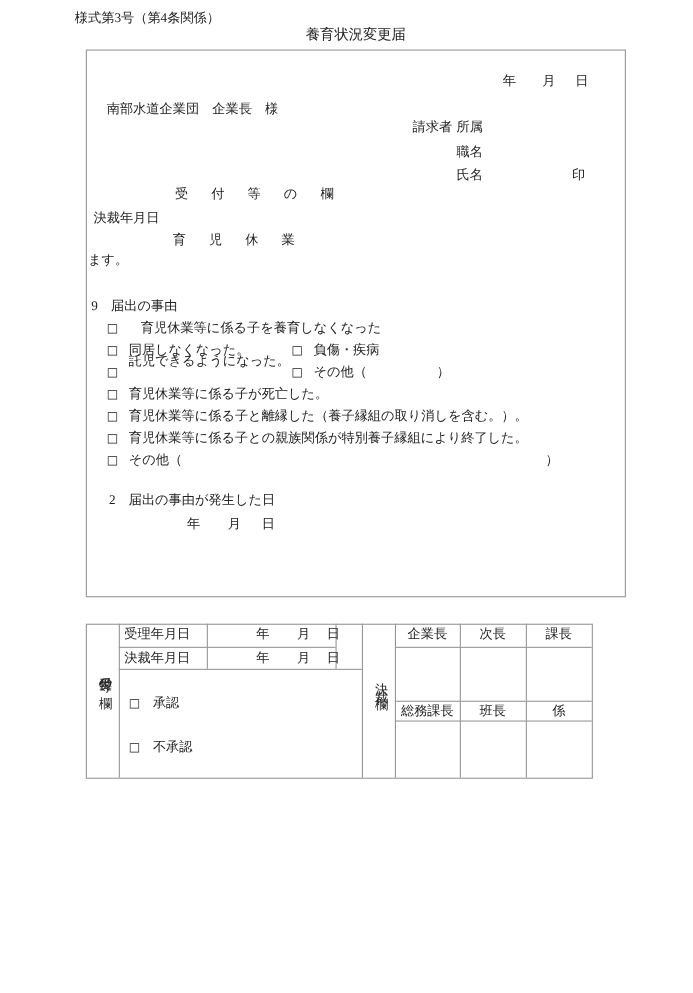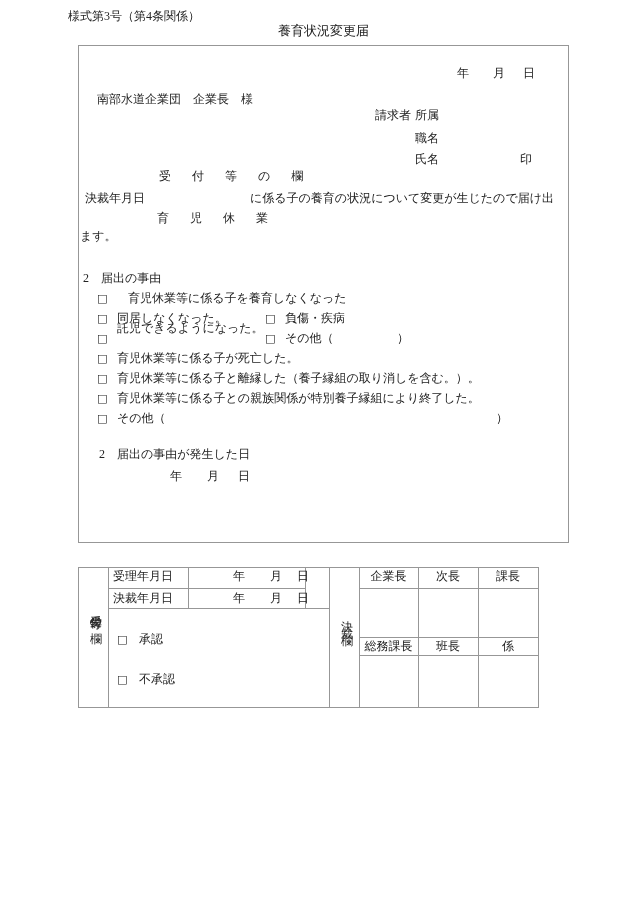--- a/index.html
+++ b/index.html
@@ -56,25 +56,24 @@
   <div class="t" style="left:97px;top:93px">南部水道企業団　企業長　様</div>
 
   <div class="t" style="left:375px;top:109px">請求者</div>
   <div class="t" style="left:415px;top:109px">所属</div>
   <div class="t" style="left:415px;top:132px">職名</div>
   <div class="t" style="left:415px;top:153px">氏名</div>
   <div class="t" style="left:520px;top:153px">印</div>
 
   <div class="t spaced" style="left:159px;top:170px">受付等の欄</div>
   <div class="t" style="left:85px;top:192px">決裁年月日</div>
-  <div class="t" style="left:250px;top:192px">に係る子の養育の状況について変更が生じたので届け出</div>
   <div class="t spaced" style="left:157px;top:212px">育児休業</div>
   <div class="t" style="left:80px;top:230px">ます。</div>
 
-  <div class="t" style="left:83px;top:272px">2　届出の事由</div>
+  <div class="t" style="left:83px;top:272px">9　届出の事由</div>
 
   <div>
     <span class="t cbx" style="left:97px;top:292px">□</span>
     <span class="t" style="left:128px;top:292px">育児休業等に係る子を養育しなくなった</span>
   </div>
 
   <div>
     <span class="t cbx" style="left:97px;top:312px">□</span>
     <span class="t" style="left:117px;top:312px">同居しなくなった。</span>
     <span class="t cbx" style="left:265px;top:312px">□</span>

